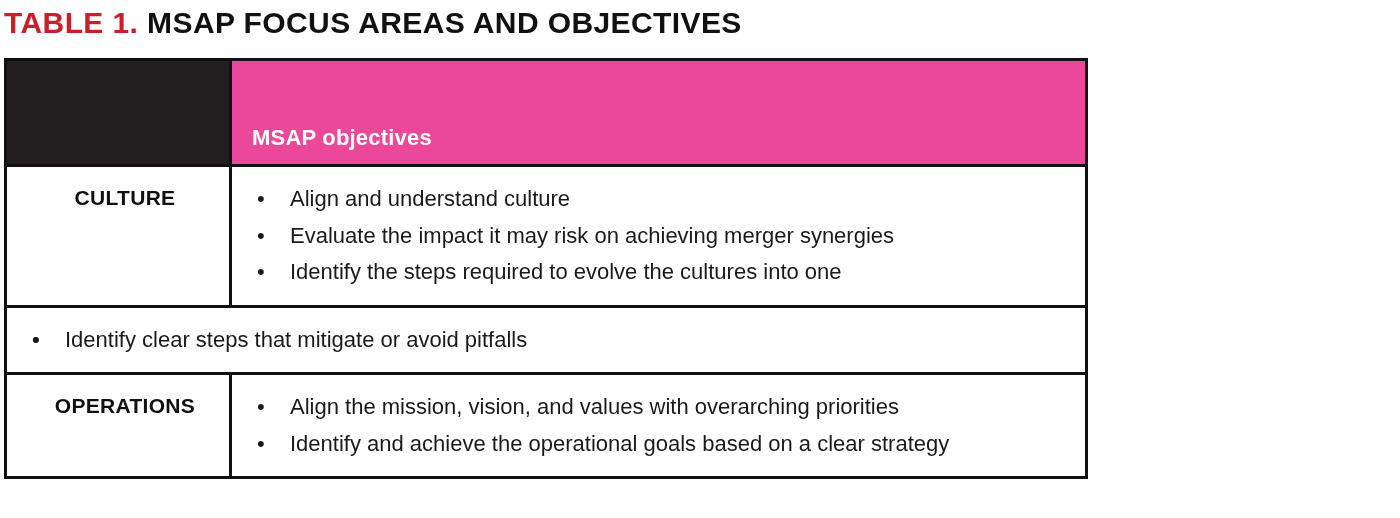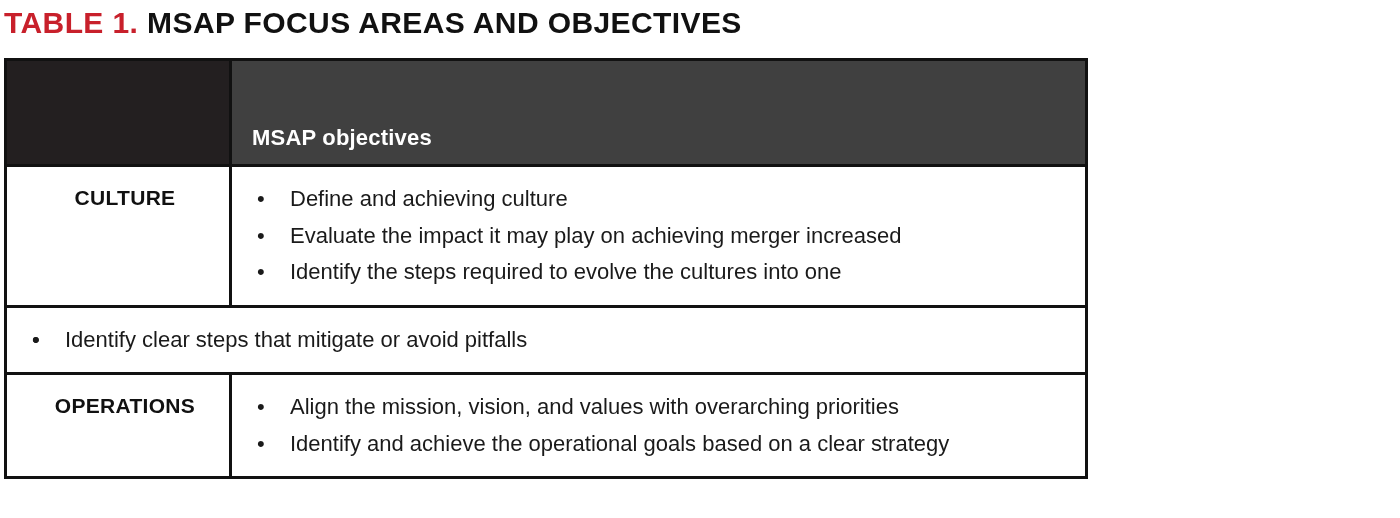--- a/index.html
+++ b/index.html
@@ -66,21 +66,21 @@
     box-sizing: border-box;
     padding: 14px 12px 14px 22px;
   }
   
   .header-row .cell-left {
     background: #231f20;
     height: 103px;
     padding: 0;
   }
   .header-row .cell-right {
-    background: #404040;
+    background: #ec4899;
     height: 103px;
     position: relative;
     padding: 0;
   }
   .header-text {
     position: absolute;
     left: 20px;
     bottom: 13px;
     color: #ffffff;
     font-size: 22px;
@@ -133,22 +133,22 @@
         <span class="header-text">MSAP objectives</span>
       </div>
     </div>
 
     <div class="row">
       <div class="cell-left">
         <div class="focus-label">CULTURE</div>
       </div>
       <div class="cell-right">
         <ul class="bullets">
-          <li><span class="dot">•</span><span>Define and achieving culture</span></li>
-          <li><span class="dot">•</span><span>Evaluate the impact it may play on achieving merger increased</span></li>
+          <li><span class="dot">•</span><span>Align and understand culture</span></li>
+          <li><span class="dot">•</span><span>Evaluate the impact it may risk on achieving merger synergies</span></li>
           <li><span class="dot">•</span><span>Identify the steps required to evolve the cultures into one</span></li>
         </ul>
       </div>
     </div>
 
     <div class="row">
       <div class="cell-right">
         <ul class="bullets">
           <li><span class="dot">•</span></li>
           <li><span class="dot">•</span><span>Identify clear steps that mitigate or avoid pitfalls</span></li>

